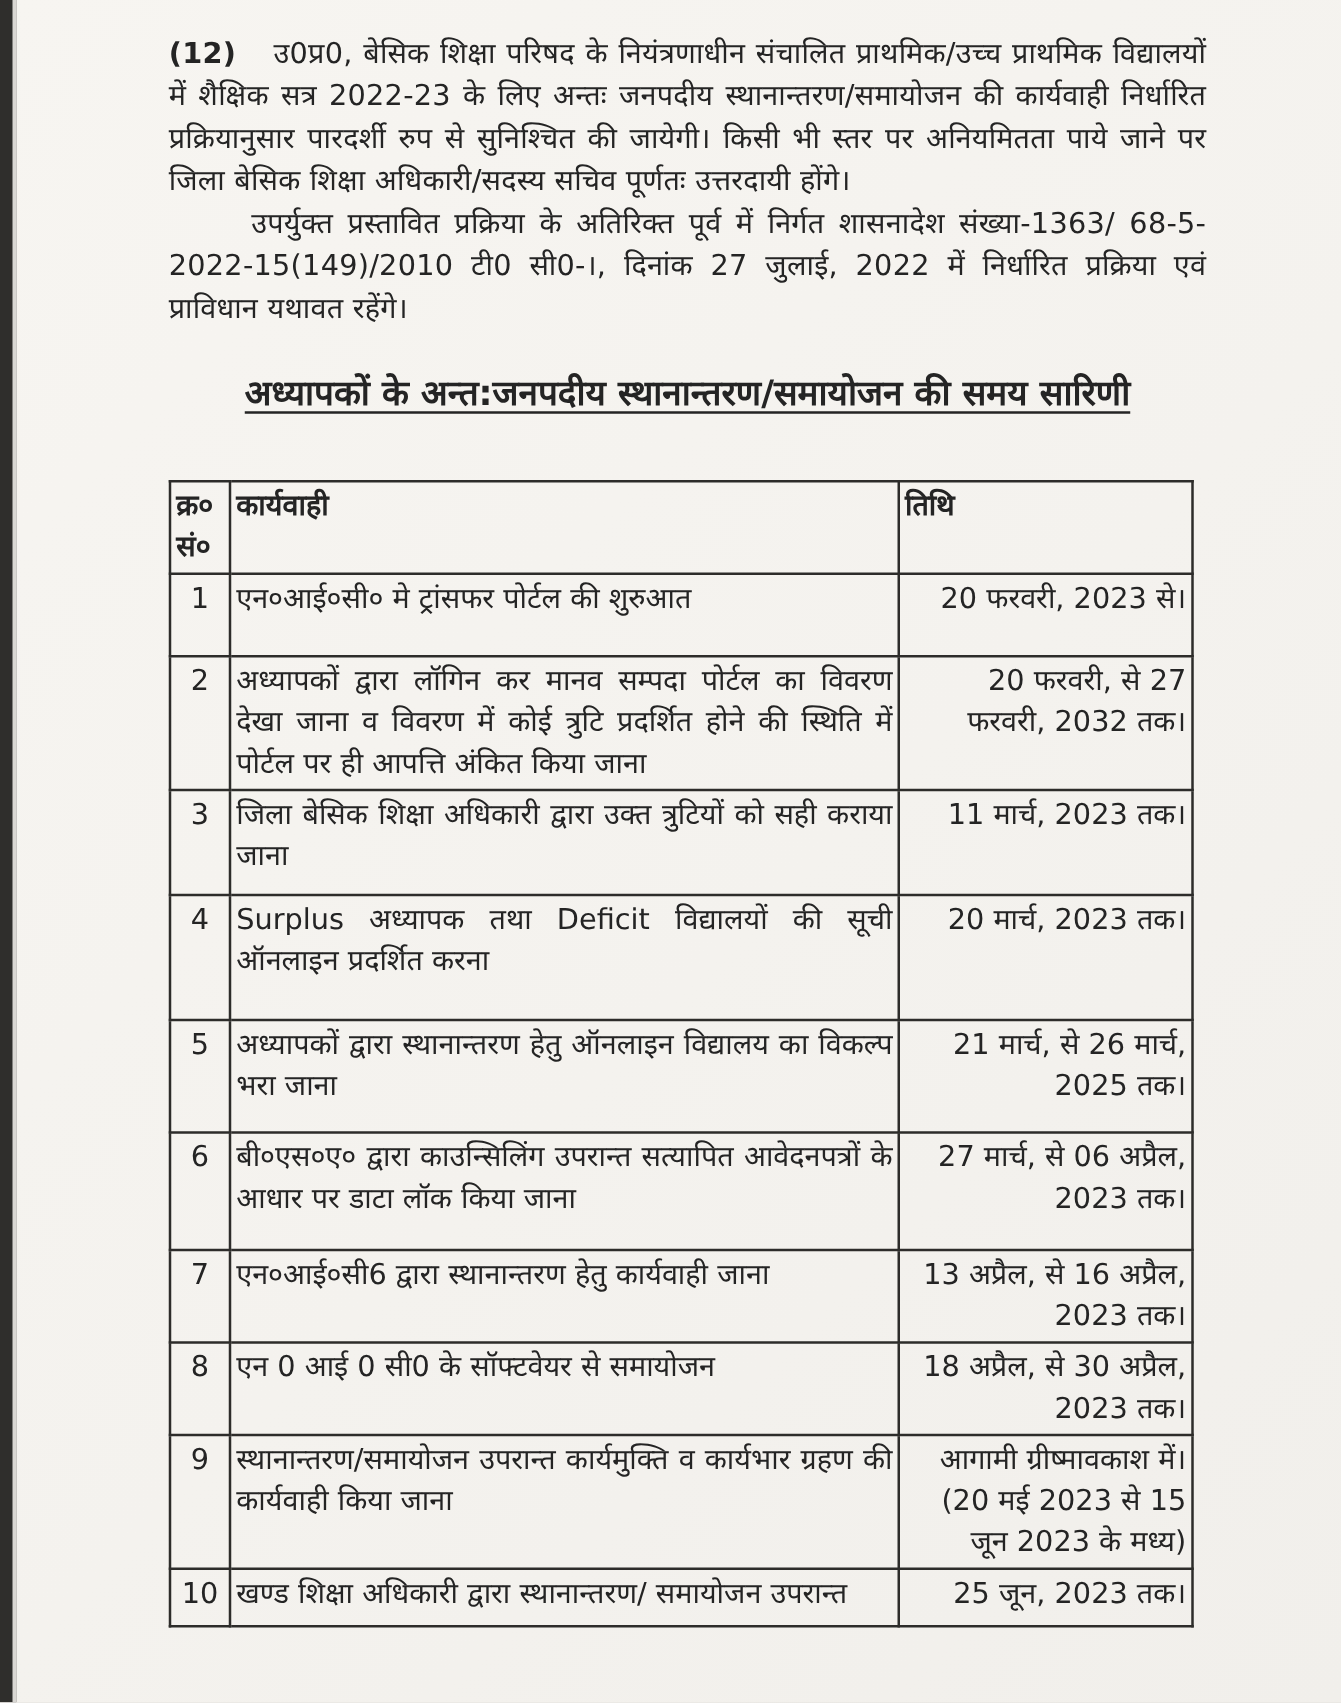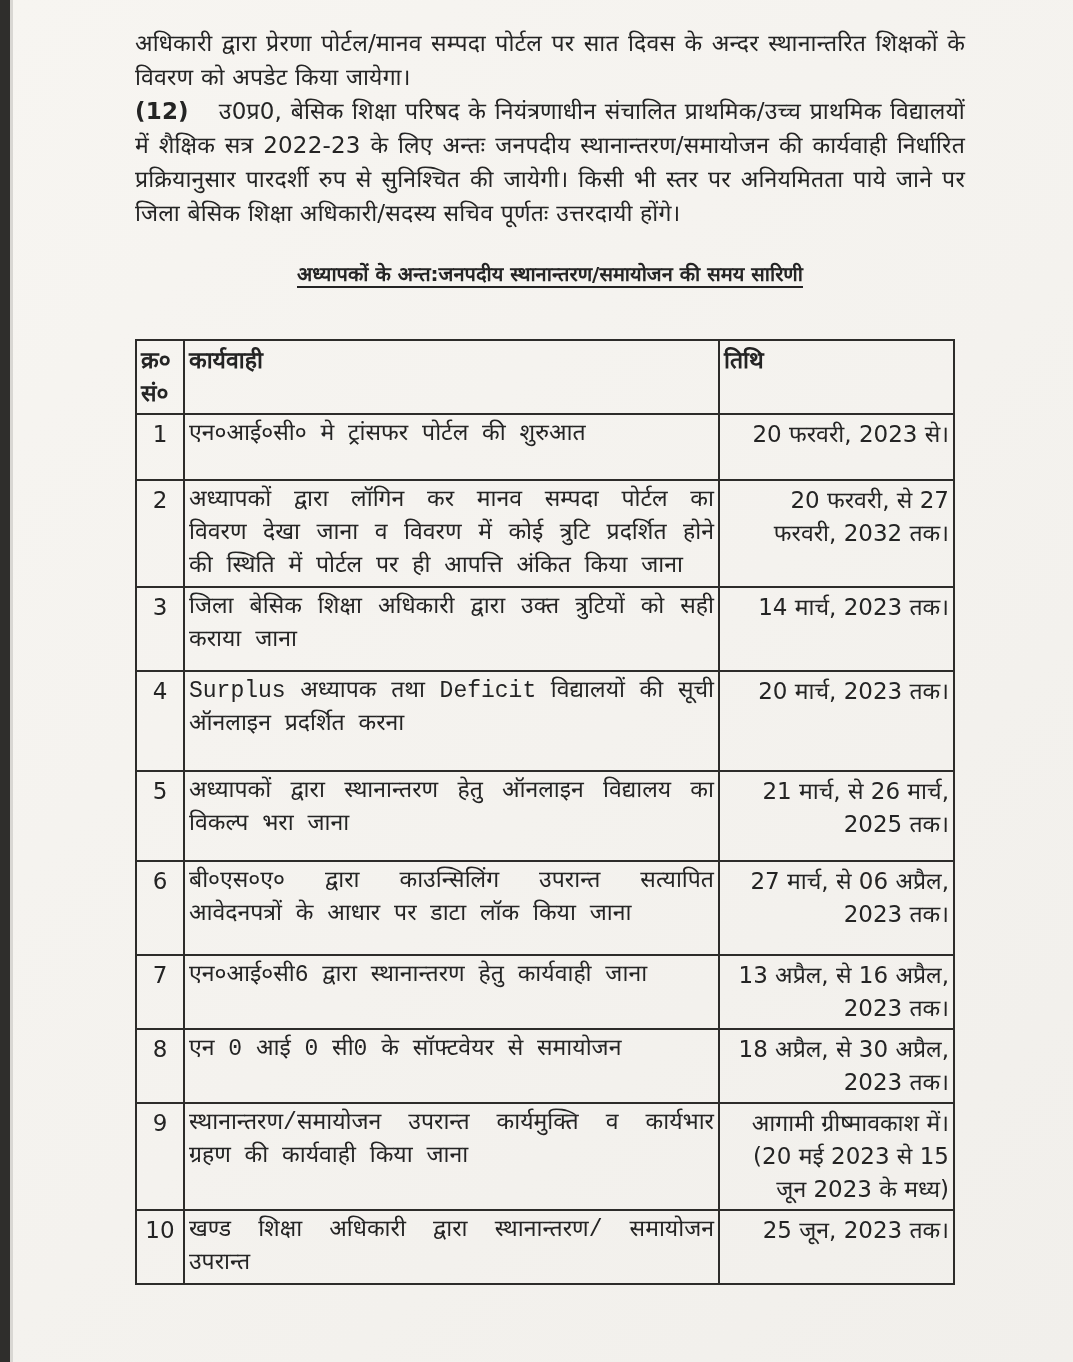--- a/index.html
+++ b/index.html
@@ -38,21 +38,21 @@
     letter-spacing: 0.2px;
   }
   .para.indent { text-indent: 66px; }
   .clause-num {
     font-weight: bold;
     margin-right: 30px;
   }
   .heading {
     margin: 30px 0 0 0;
     text-align: center;
-    font-size: 20px;
+    font-size: 28px;
     font-weight: bold;
     text-decoration: underline;
     text-underline-offset: 5px;
     text-decoration-thickness: 2px;
   }
   table.schedule {
     border-collapse: collapse;
     margin-top: 52px;
     width: 818px;
     table-layout: fixed;
@@ -66,34 +66,34 @@
     overflow: hidden;
   }
   table.schedule th { font-weight: bold; }
   th.h-sno {
     text-align: left;
     padding-left: 7px;
     white-space: pre-line;
   }
   th.h-action, th.h-date { text-align: left; padding-top: 7px; }
   td.sno { text-align: center; padding-top: 5px; font-size: 24px; }
-  td.action { text-align: justify; padding-left: 7px; padding-right: 5px; font-family: Liberation Mono, monospace; }
+  td.action { text-align: justify; padding-left: 7px; padding-right: 5px; }
   td.date { text-align: right; padding-left: 4px; padding-right: 2px; }
 </style>
 </head>
 <body>
 
 <div class="page">
   <div class="scan-edge"></div>
   <div class="content">
 
-    <p class="para">अधिकारी द्वारा प्रेरणा पोर्टल/मानव सम्पदा पोर्टल पर सात दिवस के अन्दर स्थानान्तरित शिक्षकों के विवरण को अपडेट किया जायेगा।</p>
 
     <p class="para"><span class="clause-num">(12)</span><span>उ0प्र0, बेसिक शिक्षा परिषद के नियंत्रणाधीन संचालित प्राथमिक/उच्च प्राथमिक विद्यालयों में शैक्षिक सत्र 2022-23 के लिए अन्तः जनपदीय स्थानान्तरण/समायोजन की कार्यवाही निर्धारित प्रक्रियानुसार पारदर्शी रुप से सुनिश्चित की जायेगी। किसी भी स्तर पर अनियमितता पाये जाने पर जिला बेसिक शिक्षा अधिकारी/सदस्य सचिव पूर्णतः उत्तरदायी होंगे।</span></p>
 
+    <p class="para indent">उपर्युक्त प्रस्तावित प्रक्रिया के अतिरिक्त पूर्व में निर्गत शासनादेश संख्या-1363/ 68-5-2022-15(149)/2010 टी0 सी0-।, दिनांक 27 जुलाई, 2022 में निर्धारित प्रक्रिया एवं प्राविधान यथावत रहेंगे।</p>
 
     <h2 class="heading">अध्यापकों के अन्त:जनपदीय स्थानान्तरण/समायोजन की समय सारिणी</h2>
 
     <table class="schedule">
       <colgroup>
         <col style="width:48px">
         <col style="width:535px">
         <col style="width:235px">
       </colgroup>
       <thead>
@@ -113,21 +113,21 @@
 
   <tr style="height: 100px;">
     <td class="sno">2</td>
     <td class="action">अध्यापकों द्वारा लॉगिन कर मानव सम्पदा पोर्टल का विवरण देखा जाना व विवरण में कोई त्रुटि प्रदर्शित होने की स्थिति में पोर्टल पर ही आपत्ति अंकित किया जाना</td>
     <td class="date">20 फरवरी, से 27 फरवरी, 2032 तक।</td>
   </tr>
 
   <tr style="height: 84px;">
     <td class="sno">3</td>
     <td class="action">जिला बेसिक शिक्षा अधिकारी द्वारा उक्त त्रुटियों को सही कराया जाना</td>
-    <td class="date">14 मार्च, 2023 तक।</td>
+    <td class="date">11 मार्च, 2023 तक।</td>
   </tr>
 
   <tr style="height: 100px;">
     <td class="sno">4</td>
     <td class="action">Surplus अध्यापक तथा Deficit विद्यालयों की सूची ऑनलाइन प्रदर्शित करना</td>
     <td class="date">20 मार्च, 2023 तक।</td>
   </tr>
 
   <tr style="height: 90px;">
     <td class="sno">5</td>

